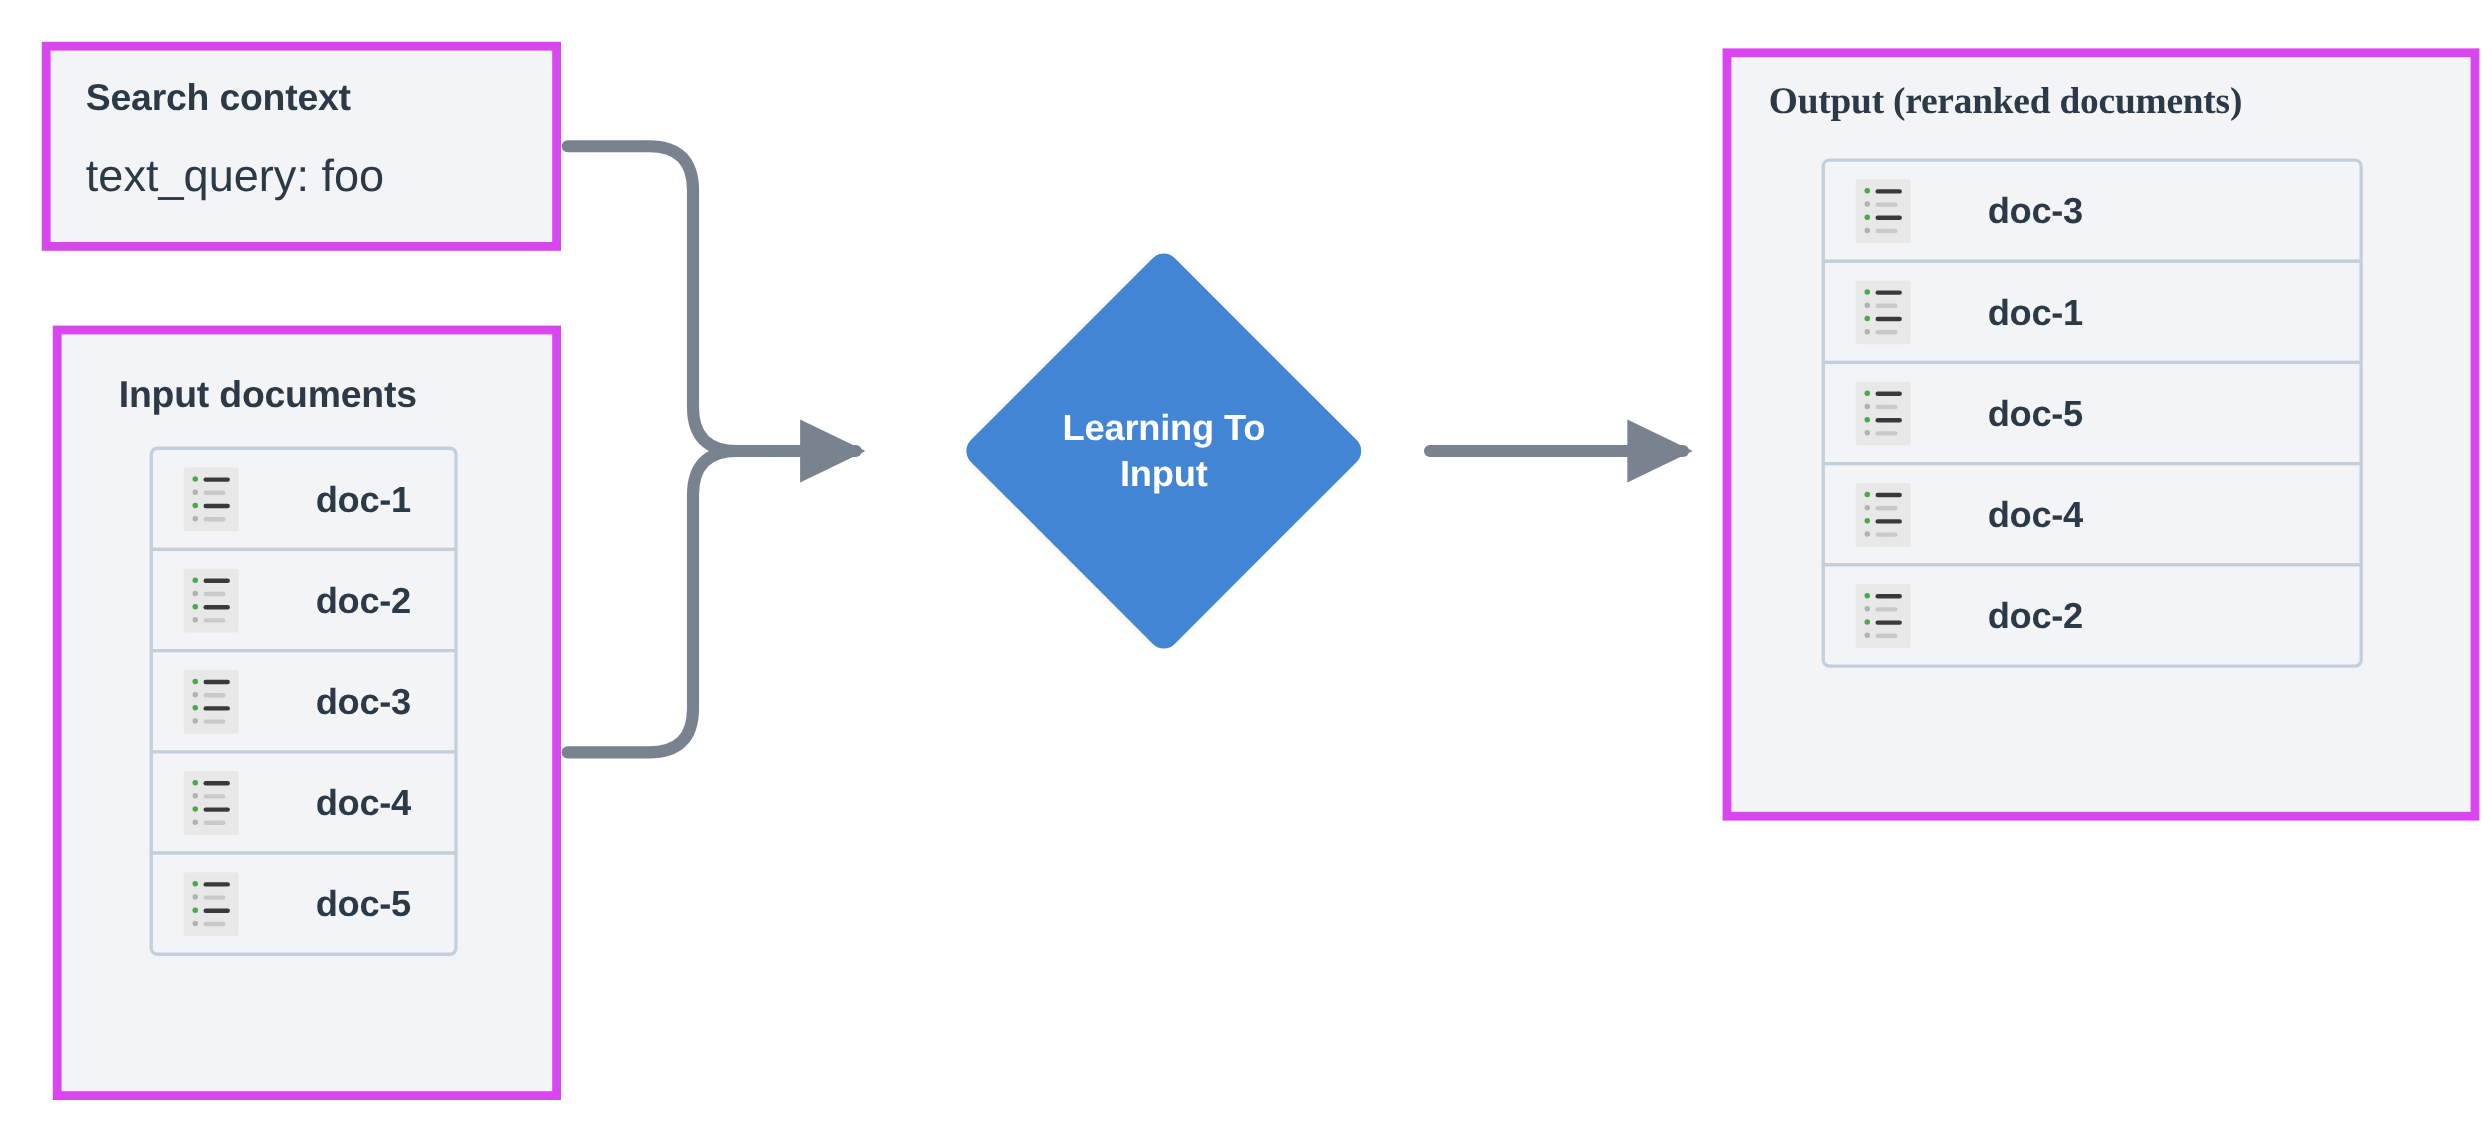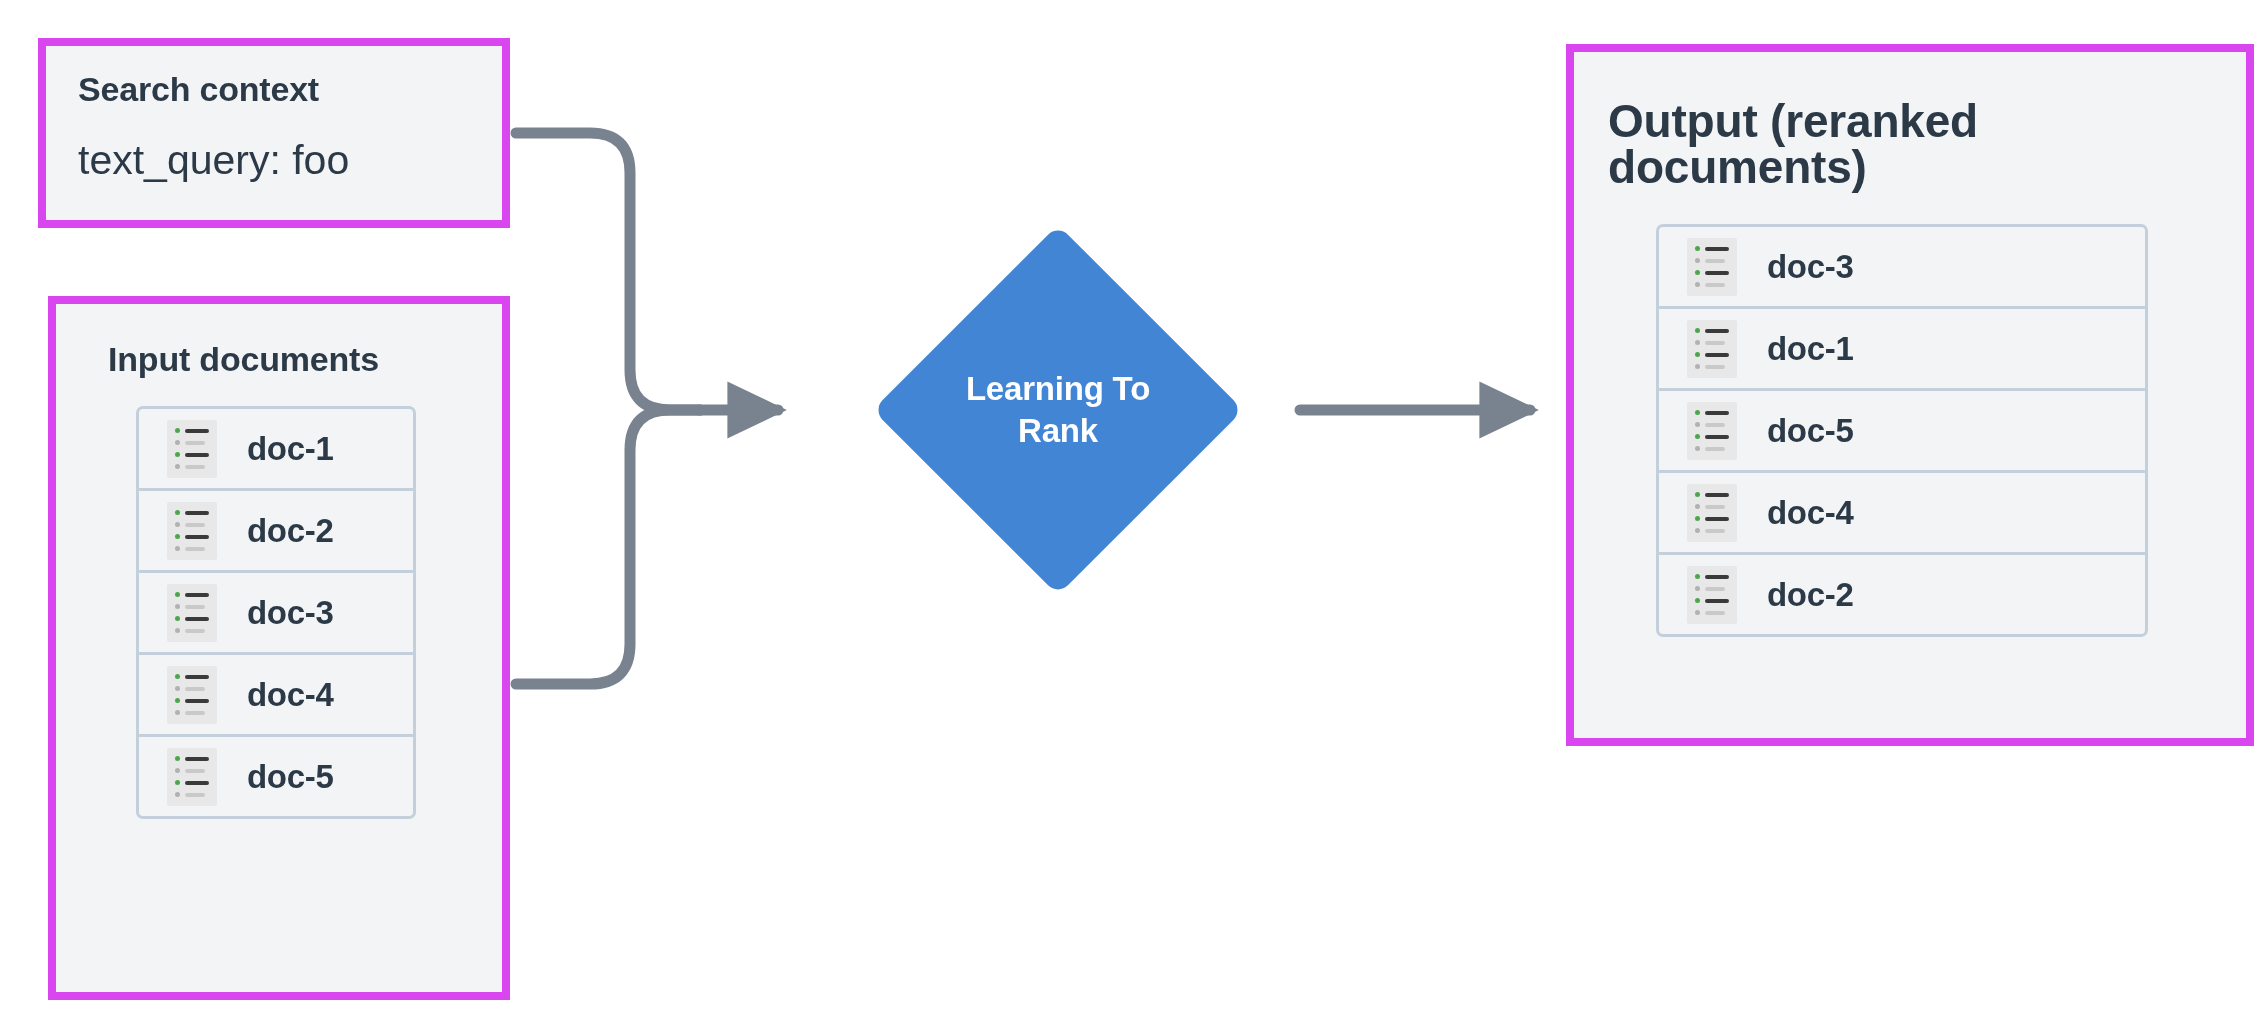--- a/index.html
+++ b/index.html
@@ -85,43 +85,45 @@
 
   
   #output-panel {
     left: 1566px;
     top: 44px;
     width: 688px;
     height: 702px;
     padding: 0;
   }
   #output-panel .panel-title {
-    font-size: 46px;
+    font-size: 34px;
     line-height: 1;
-    margin: 46px 0 0 34px;
+    margin: 24px 0 0 34px;
+    font-family: Liberation Serif, serif;
   }
   #output-doc-list {
     margin: 34px 0 0 82px;
     width: 492px;
   }
 
   
   .doc-list {
     display: flex;
     flex-direction: column;
   }
   .doc-item {
     display: flex;
     align-items: center;
     background: #F2F4F6;
     border: 3px solid #C3D0DB;
     box-sizing: border-box;
-    height: 85px;
+    height: 95px;
     margin-bottom: -3px;
     padding-left: 28px;
+    gap: 40px;
   }
   .doc-item:first-child {
     border-top-left-radius: 7px;
     border-top-right-radius: 7px;
   }
   .doc-item:last-child {
     border-bottom-left-radius: 7px;
     border-bottom-right-radius: 7px;
     margin-bottom: 0;
   }
@@ -336,21 +338,21 @@
             </span>
           </span>
           <span class="doc-label">doc-5</span>
         </div>
       </div>
   </div>
 
   <div id="ltr-node">
     <div class="diamond-shape"></div>
     <div class="diamond-label">Learning To
-Rank</div>
+Input</div>
   </div>
 
   <div class="panel" id="output-panel">
     <div class="panel-title">Output (reranked documents)</div>
     <div class="doc-list" id="output-doc-list">
         <div class="doc-item">
           <span class="doc-icon">
             <span class="row strong">
               <span class="bullet"></span>
               <span class="bar"></span>

